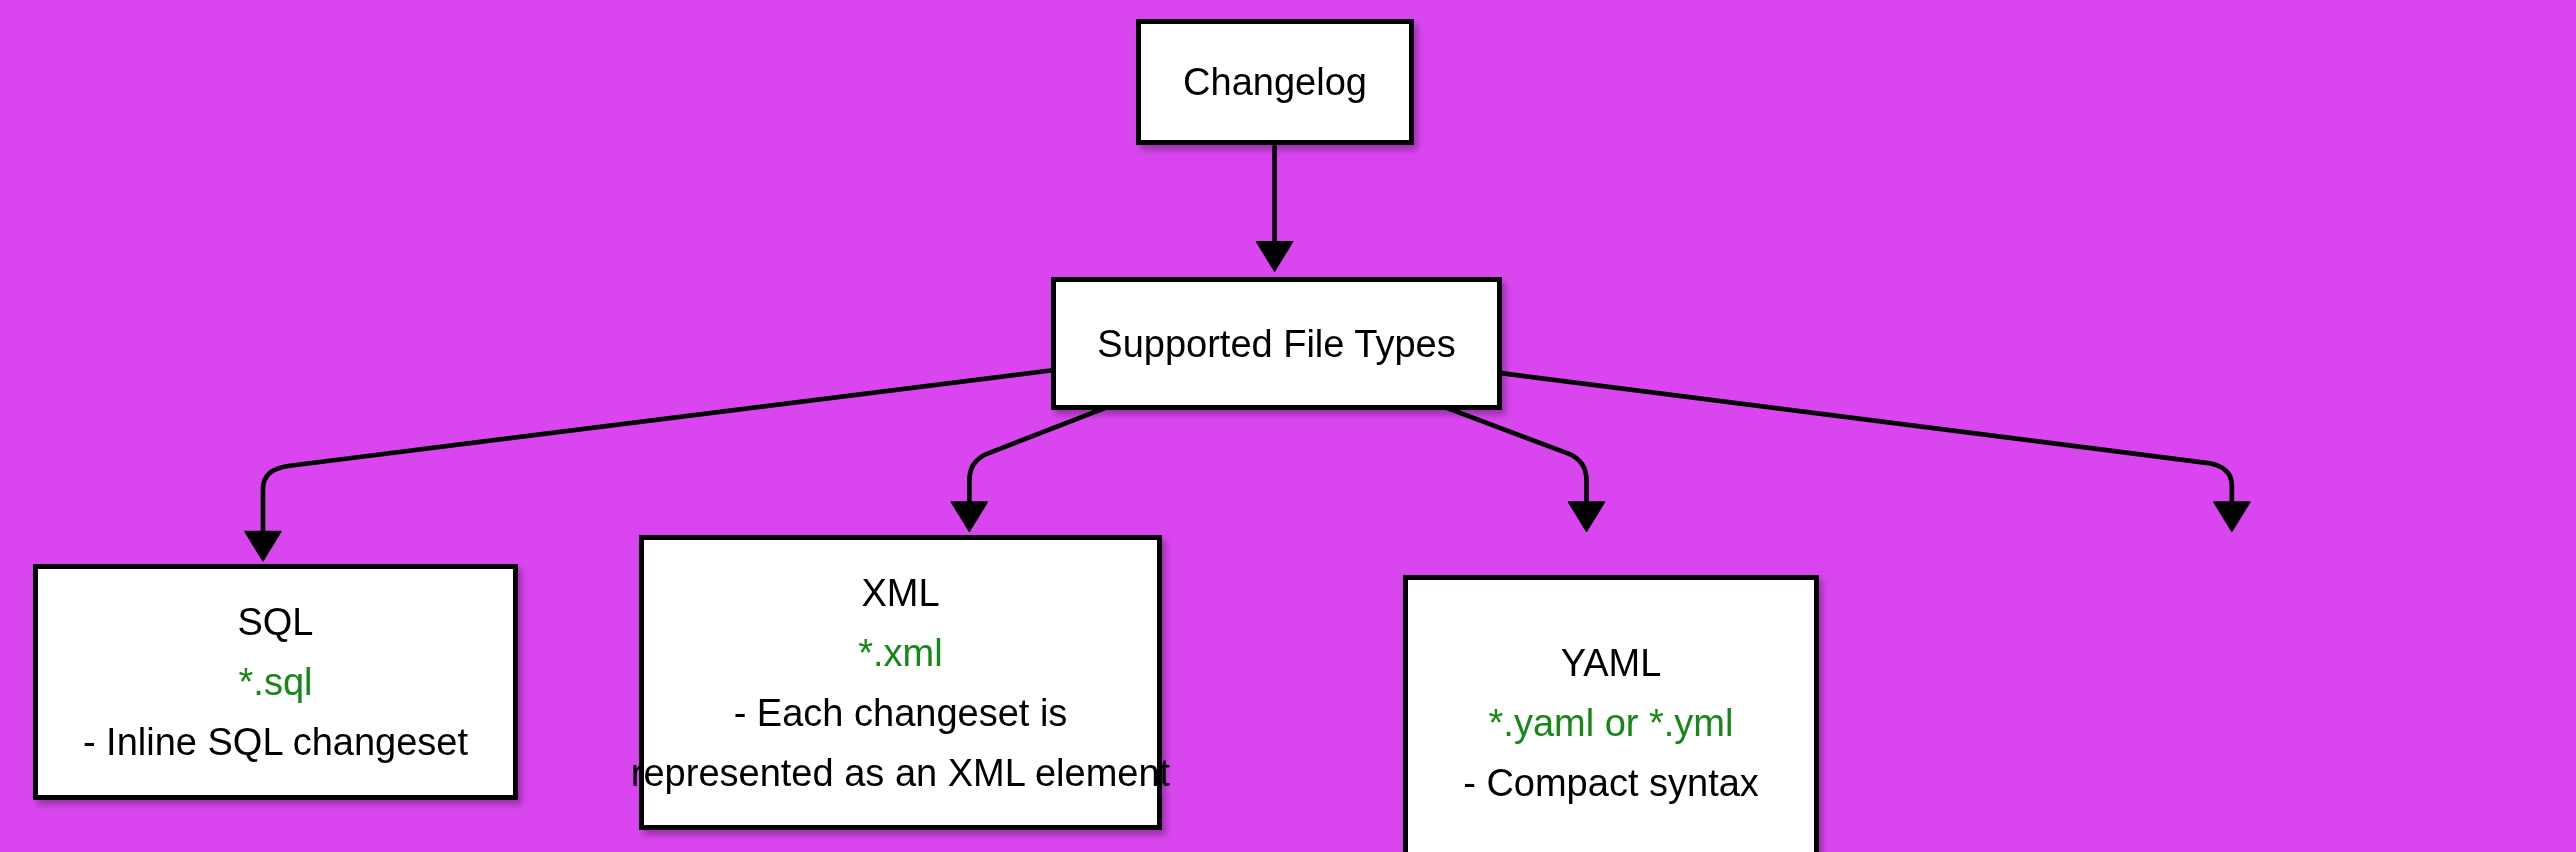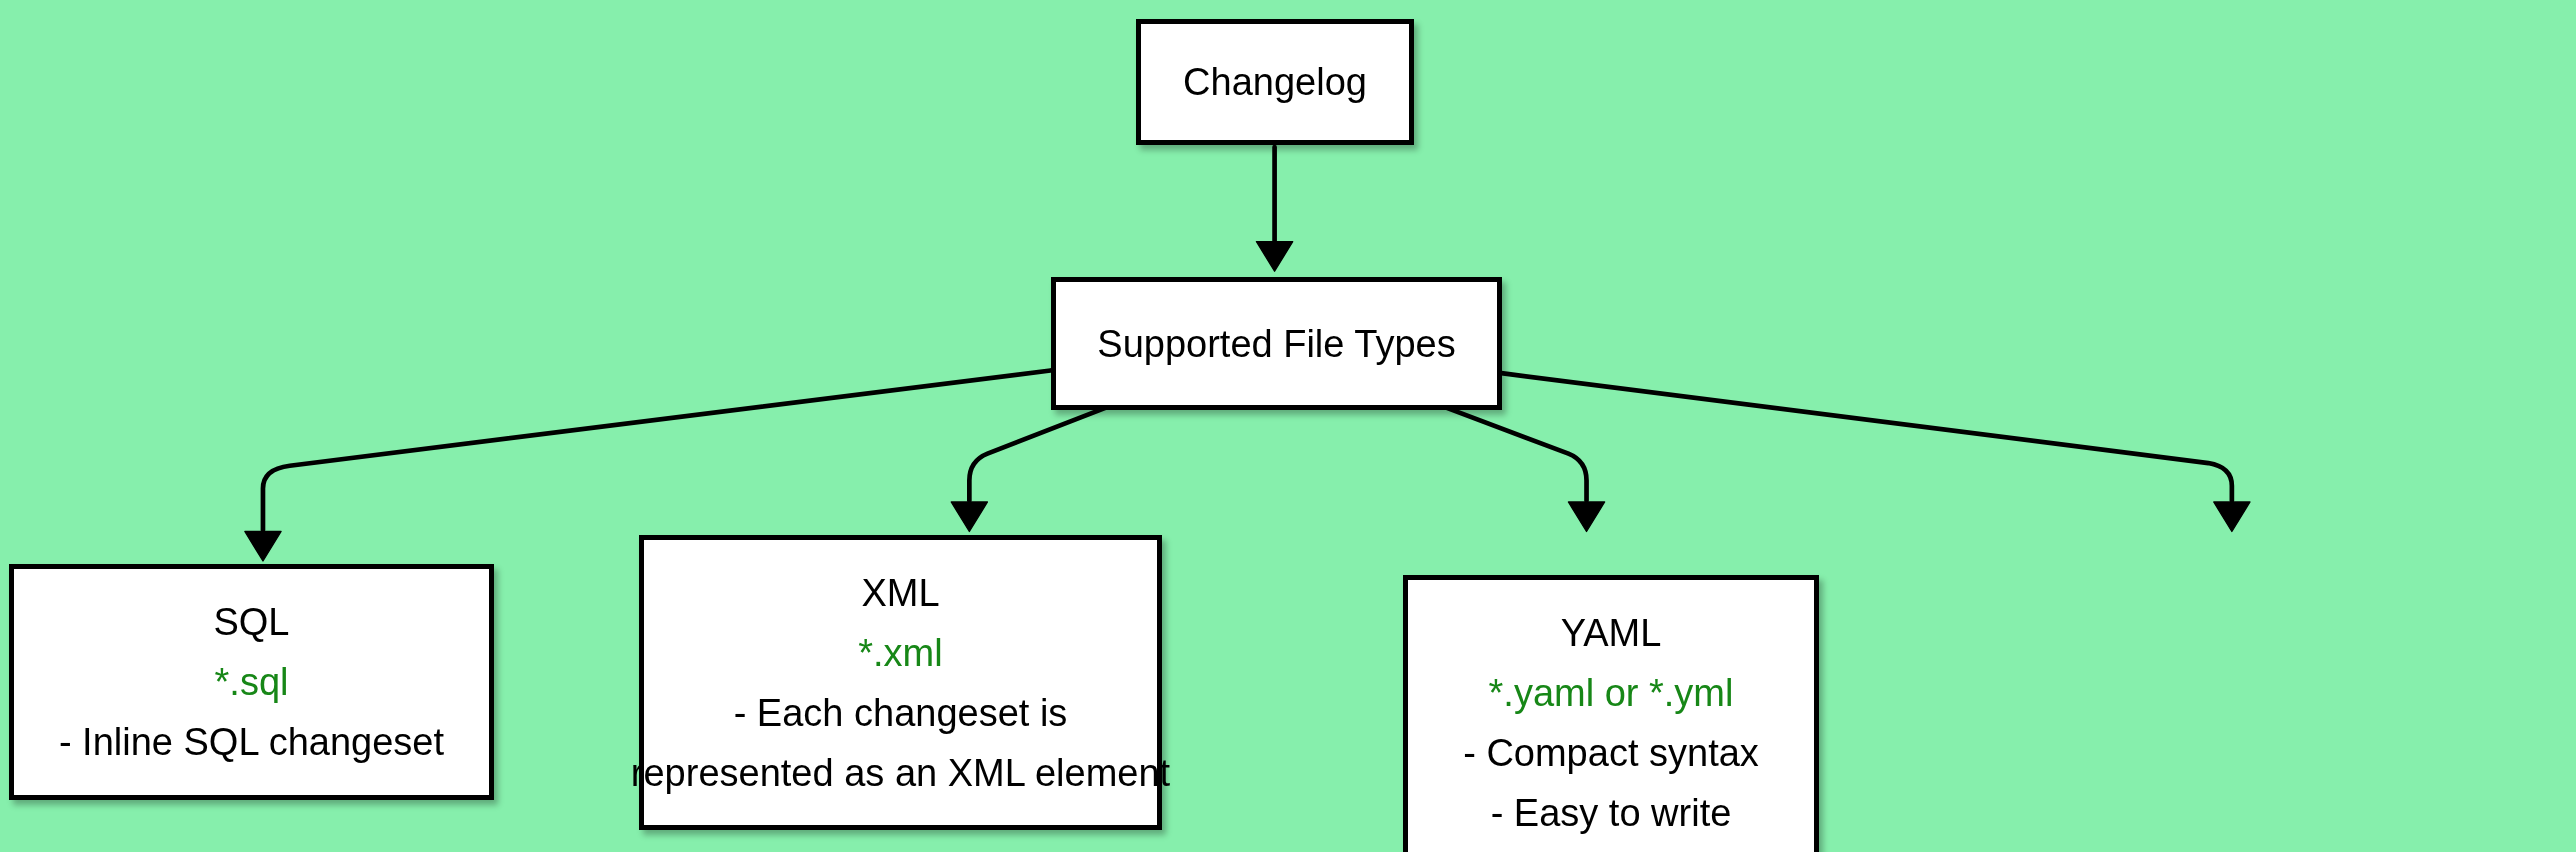--- a/index.html
+++ b/index.html
@@ -5,21 +5,21 @@
   html, body {
     margin: 0;
     padding: 0;
     background: #ffffff;
     font-family: "Liberation Sans", "DejaVu Sans", sans-serif;
   }
   .canvas {
     position: relative;
     width: 2576px;
     height: 853px;
-    background: #86efac;
+    background: #d946ef;
     overflow: hidden;
   }
   svg.connectors {
     position: absolute;
     left: 0;
     top: 0;
     width: 2576px;
     height: 853px;
     pointer-events: none;
   }
@@ -53,21 +53,21 @@
   }
   .node .line {
     white-space: nowrap;
   }
   .node .ext {
     color: #178717;
   }
   
   .node-changelog { left: 1136px; top: 19px;  width: 278px; height: 126px; }
   .node-hub       { left: 1051px; top: 277px; width: 451px; height: 133px; }
-  .node-sql       { left: 9px;   top: 564px; width: 485px; height: 236px; }
+  .node-sql       { left: 33px;   top: 564px; width: 485px; height: 236px; }
   .node-xml       { left: 639px;  top: 535px; width: 523px; height: 295px; }
   .node-yaml      { left: 1403px; top: 535px; width: 416px; height: 295px; margin-top: 40px; }
   .node-json      { left: 1920px; top: 535px; width: 639px; height: 295px; }
 </style>
 </head>
 <body>
 
 <div class="canvas">
 
   <svg class="connectors" viewBox="0 0 3840 1271">
@@ -106,18 +106,17 @@
     <div class="line title">XML</div>
     <div class="line ext">*.xml</div>
     <div class="line desc">- Each changeset is</div>
     <div class="line desc">represented as an XML element</div>
   </div>
 
   <div class="node node-yaml">
     <div class="line title">YAML</div>
     <div class="line ext">*.yaml or *.yml</div>
     <div class="line desc">- Compact syntax</div>
-    <div class="line desc">- Easy to write</div>
   </div>
 
 
 </div>
 
 
 </body></html>

